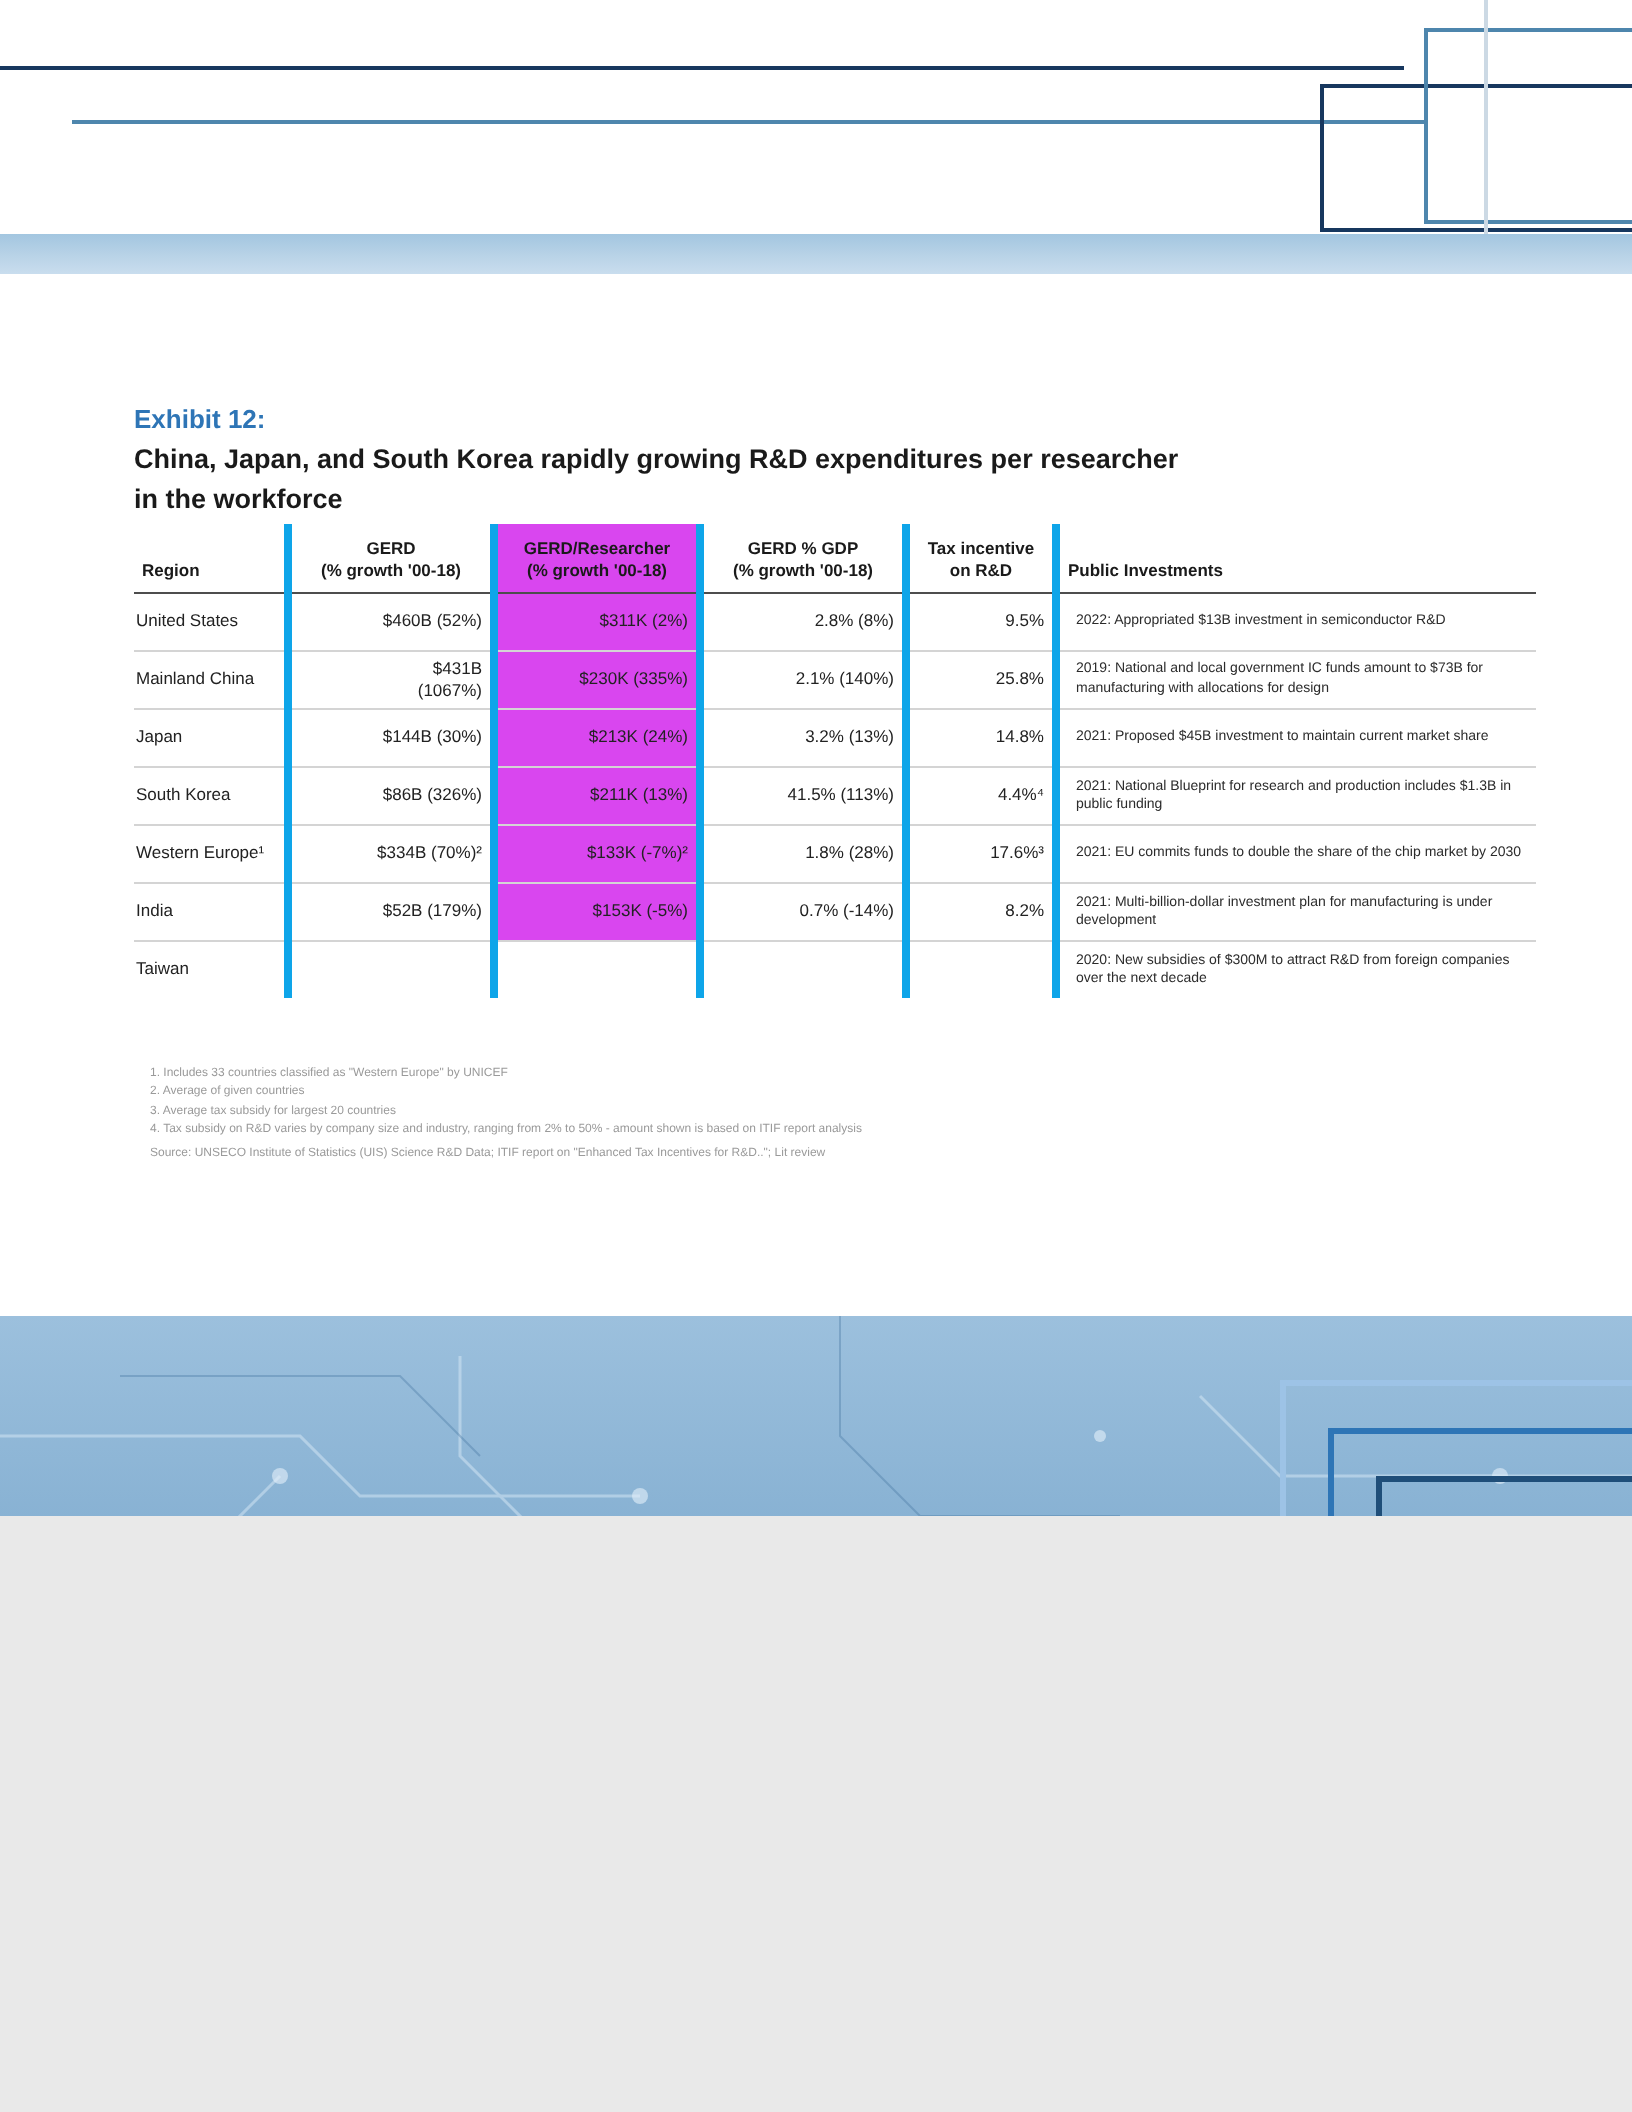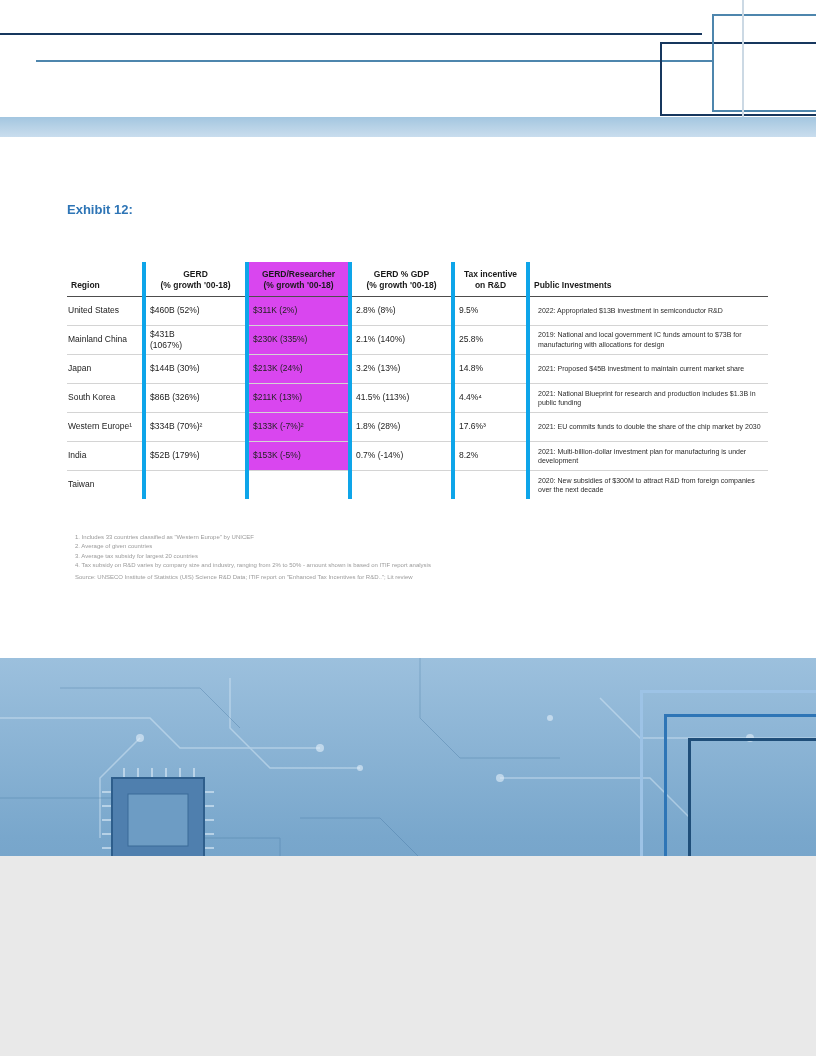--- a/index.html
+++ b/index.html
@@ -1,19 +1,19 @@
 <!DOCTYPE html>
 <html><head>
 <meta charset="utf-8">
 <style>
   * { margin:0; padding:0; box-sizing:border-box; }
   html,body { background:#e9e9e9; }
   body { font-family:"Liberation Sans", sans-serif; }
   .page {
-    position:relative; width:816px; height:856px; margin:0 auto;
+    position:relative; width:816px; height:758px; margin:0 auto;
     background:#ffffff; overflow:hidden;text-decoration:underline;
   }
 
   
   .rule-navy { position:absolute; top:33px; left:0; width:702px; height:2px; background:#17375e; }
   .rule-teal { position:absolute; top:60px; left:36px; width:676px; height:2px; background:#4e86ad; }
   .frame-top-a { position:absolute; top:42px; left:660px; width:230px; height:74px; border:2px solid #17375e; }
   .frame-top-b { position:absolute; top:14px; left:712px; width:230px; height:98px; border:2px solid #4e86ad; }
   .frame-top-c { position:absolute; top:-12px; left:742px; width:230px; height:134px; border:2px solid #ccd9e4; }
   .band { position:absolute; top:117px; left:0; width:816px; height:20px;
@@ -40,21 +40,21 @@
   }
   table.exhibit th:first-child, table.exhibit td:first-child { border-left:none; }
 
   table.exhibit thead th {
     border-bottom:1.5px solid #4d4d4d; font-weight:bold; text-align:center;
     vertical-align:bottom; height:34px; padding-bottom:4px; color:#1a1a1a;
   }
   table.exhibit thead th.left { text-align:left; }
 
   table.exhibit tbody td {
-    border-bottom:1px solid #d4d4d4; text-align:left; white-space:pre-line; height:29px;
+    border-bottom:1px solid #d4d4d4; text-align:right; white-space:pre-line; height:29px;
   }
   table.exhibit tbody tr:last-child td { border-bottom:none; }
   table.exhibit td.region { text-align:left; padding-left:1px; }
   table.exhibit td.public {
     text-align:left; font-size:7px; line-height:1.3; color:#2b2b2b; padding-left:8px; padding-right:6px;
   }
   .hl { background:#d946ef; }
 
   
   .footnotes { position:absolute; left:75px; top:533px; width:620px;
@@ -79,20 +79,22 @@
 <div class="page">
 
   <div class="rule-navy"></div>
   <div class="rule-teal"></div>
   <div class="frame-top-a"></div>
   <div class="frame-top-b"></div>
   <div class="frame-top-c"></div>
   <div class="band"></div>
 
   <div class="exhibit-label">Exhibit 12:</div>
+  <div class="exhibit-title">China, Japan, and South Korea rapidly growing R&amp;D expenditures per researcher
+in the workforce</div>
 
   <div class="table-wrap">
     <table class="exhibit">
       <colgroup>
         <col class="c-region">
           <col class="c-gerd">
           <col class="c-res">
           <col class="c-gdp">
           <col class="c-tax">
           <col class="c-pub">

